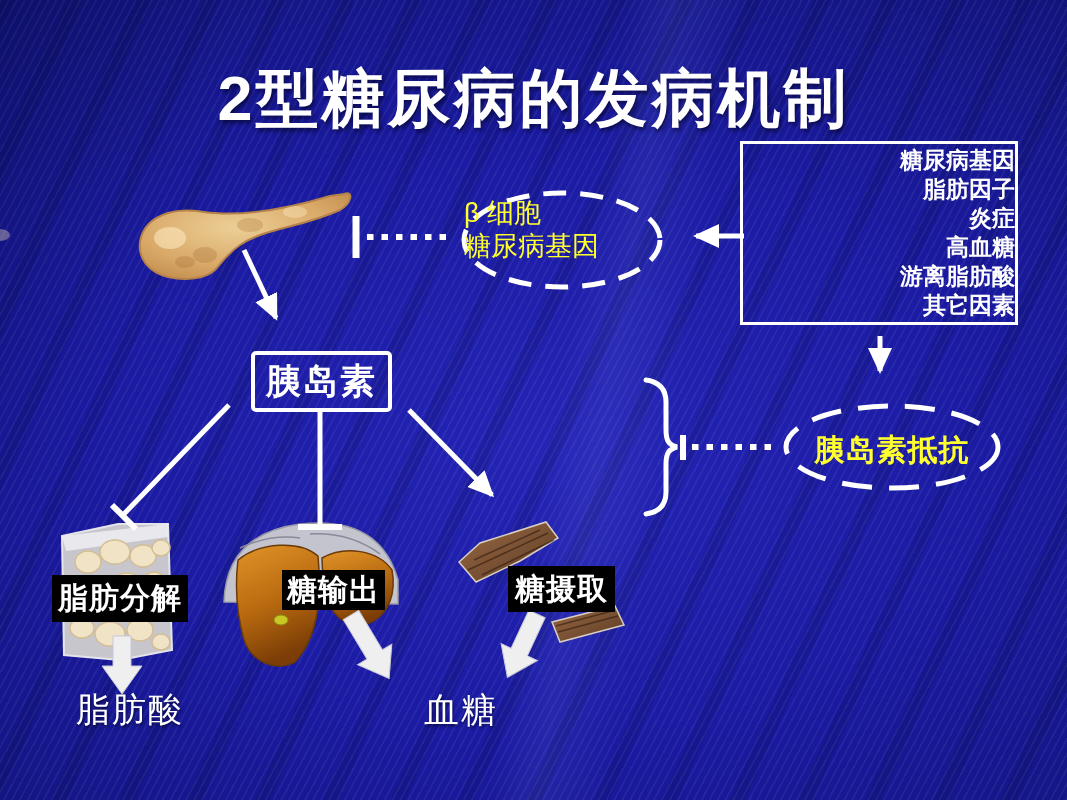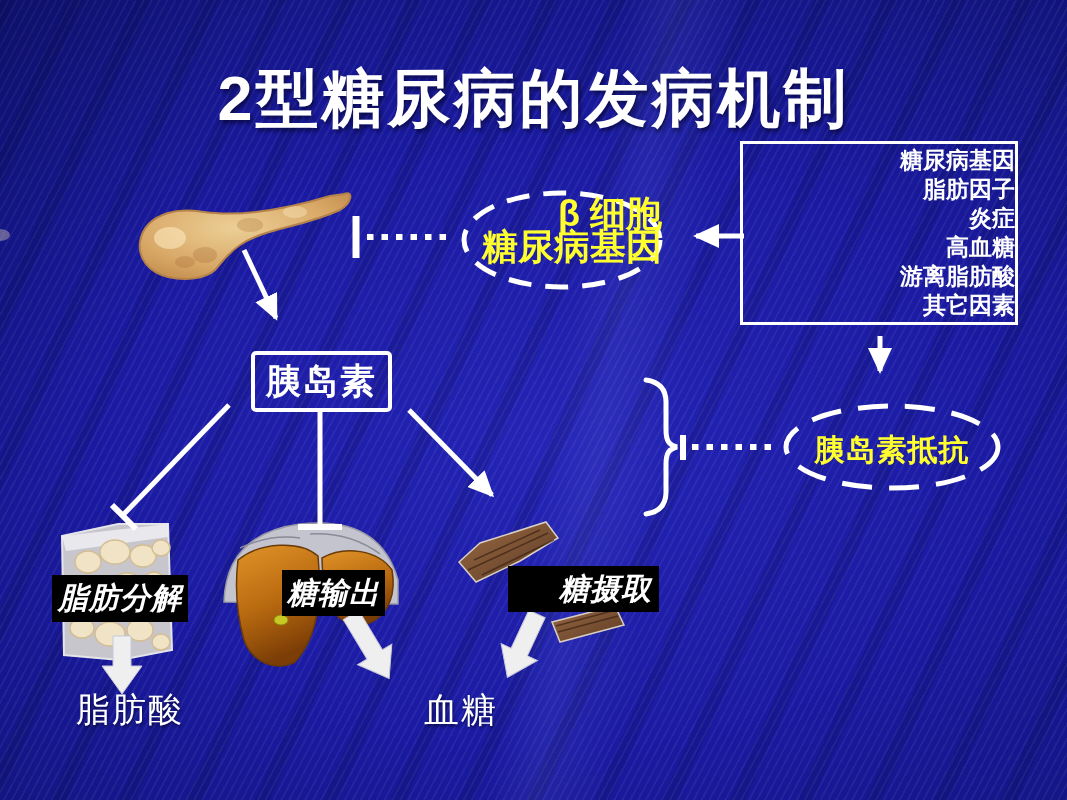--- a/index.html
+++ b/index.html
@@ -21,39 +21,39 @@
     top:56px;left:0;width:100%;text-align:center;color:#ffffff;
     font-size:63px;font-weight:bold;letter-spacing:3px;
     text-shadow:2px 3px 4px rgba(0,0,30,0.6);
   }
   .factors-box{
     left:740px;top:141px;width:272px;height:178px;border:3px solid #ffffff;
     display:flex;flex-direction:column;justify-content:center;align-items:flex-end;
     color:#ffffff;font-size:23px;font-weight:bold;line-height:29px;text-align:center;
   }
   .beta-text{
-    left:464px;top:197px;width:198px;text-align:right;
-    color:#ffff2e;font-size:36px;font-weight:bold;line-height:33px;
+    left:464px;top:197px;width:198px;text-align:left;
+    color:#ffff2e;font-size:27px;font-weight:normal;line-height:33px;
   }
   .insulin-box{
     left:251px;top:351px;width:133px;height:53px;border:4px solid #ffffff;border-radius:5px;
     display:flex;align-items:center;justify-content:center;
     color:#ffffff;font-size:35px;font-weight:bold;letter-spacing:2px;
   }
   .resistance-text{
     left:790px;top:430px;width:204px;text-align:center;
     color:#ffff2e;font-size:30px;font-weight:bold;letter-spacing:1px;
   }
   .black-label{
     background:#000000;color:#ffffff;font-weight:bold;
-    display:flex;align-items:center;justify-content:center;letter-spacing:1px;font-style:italic;
+    display:flex;align-items:center;justify-content:center;letter-spacing:1px;
   }
   .lbl-lipolysis{left:52px;top:575px;width:136px;height:47px;font-size:30px;}
-  .lbl-output{left:282px;top:570px;width:103px;height:46px;font-size:30px;}
-  .lbl-uptake{left:508px;top:566px;width:107px;height:46px;font-size:30px;padding-left:44px;}
+  .lbl-output{left:282px;top:570px;width:103px;height:40px;font-size:30px;}
+  .lbl-uptake{left:508px;top:566px;width:107px;height:46px;font-size:30px;}
   .out-text{color:#ffffff;font-weight:normal;text-shadow:1px 2px 3px rgba(0,0,30,0.6);}
   .out-fatty{left:76px;top:687px;font-size:34px;letter-spacing:2px;}
   .out-glucose{left:424px;top:687px;font-size:35px;letter-spacing:2px;}
   svg{position:absolute;inset:0;}
 </style>
 </head>
 <body>
 
 <div class="stage">
   <div class="texture"></div>

